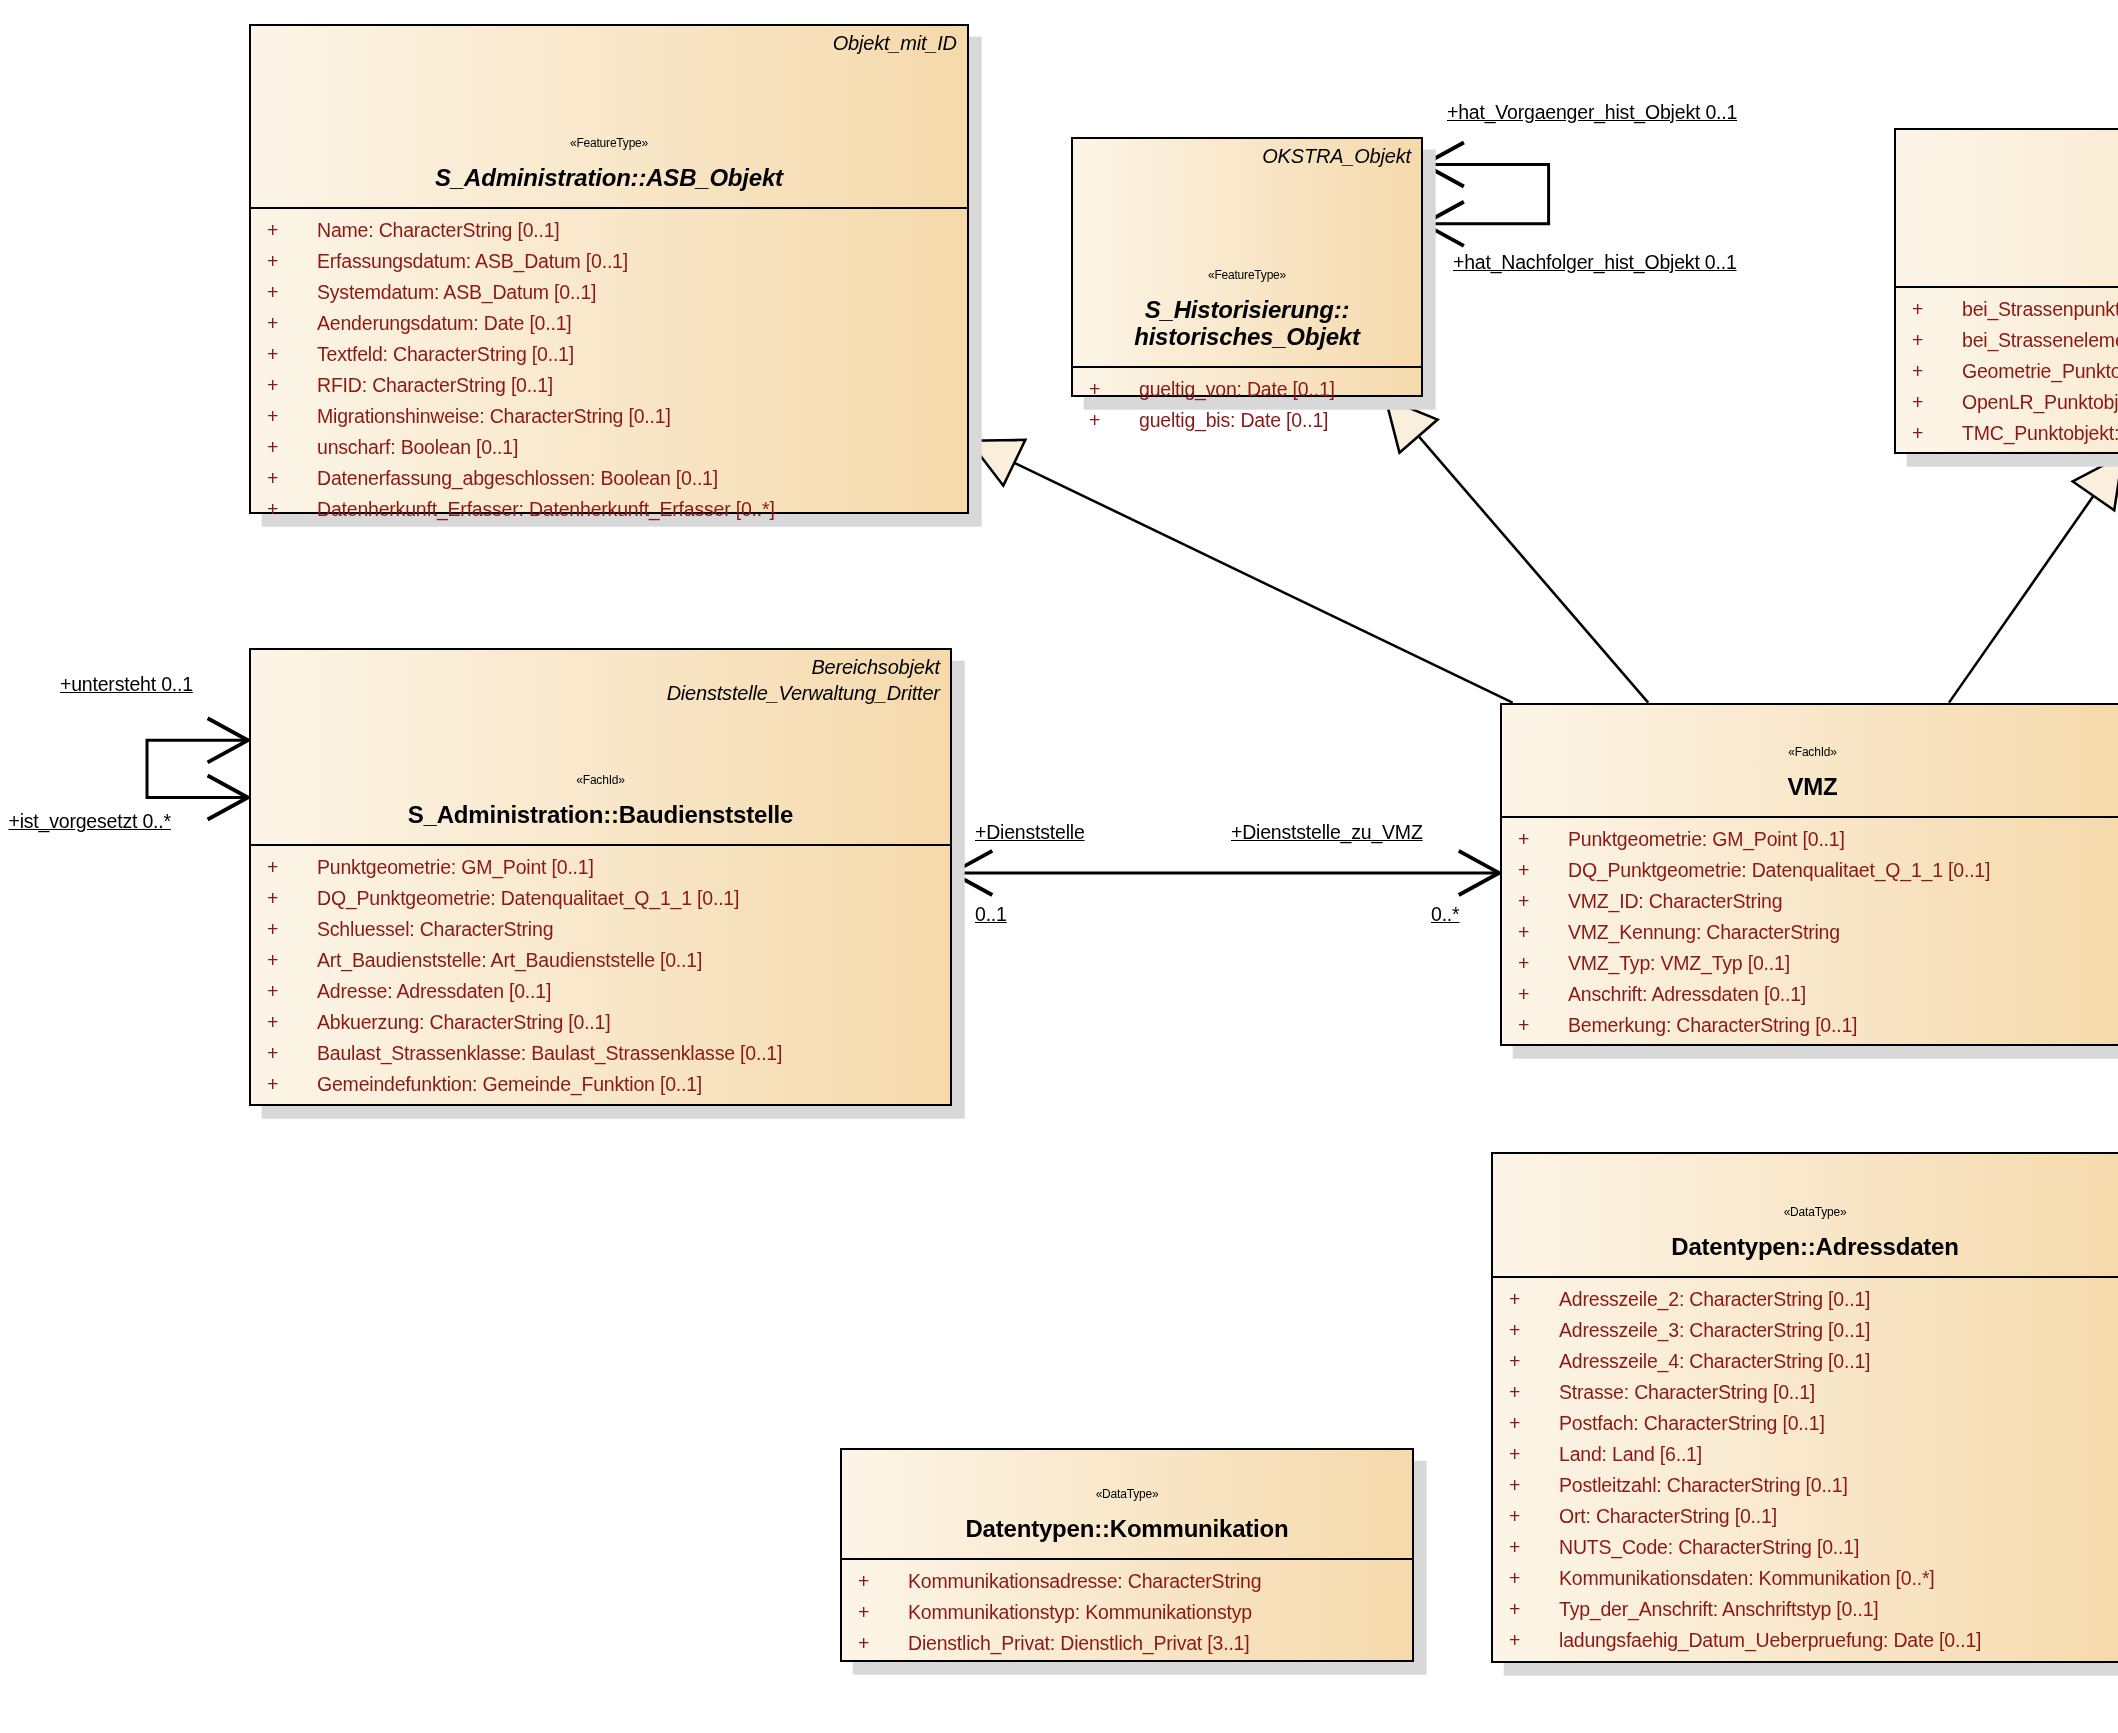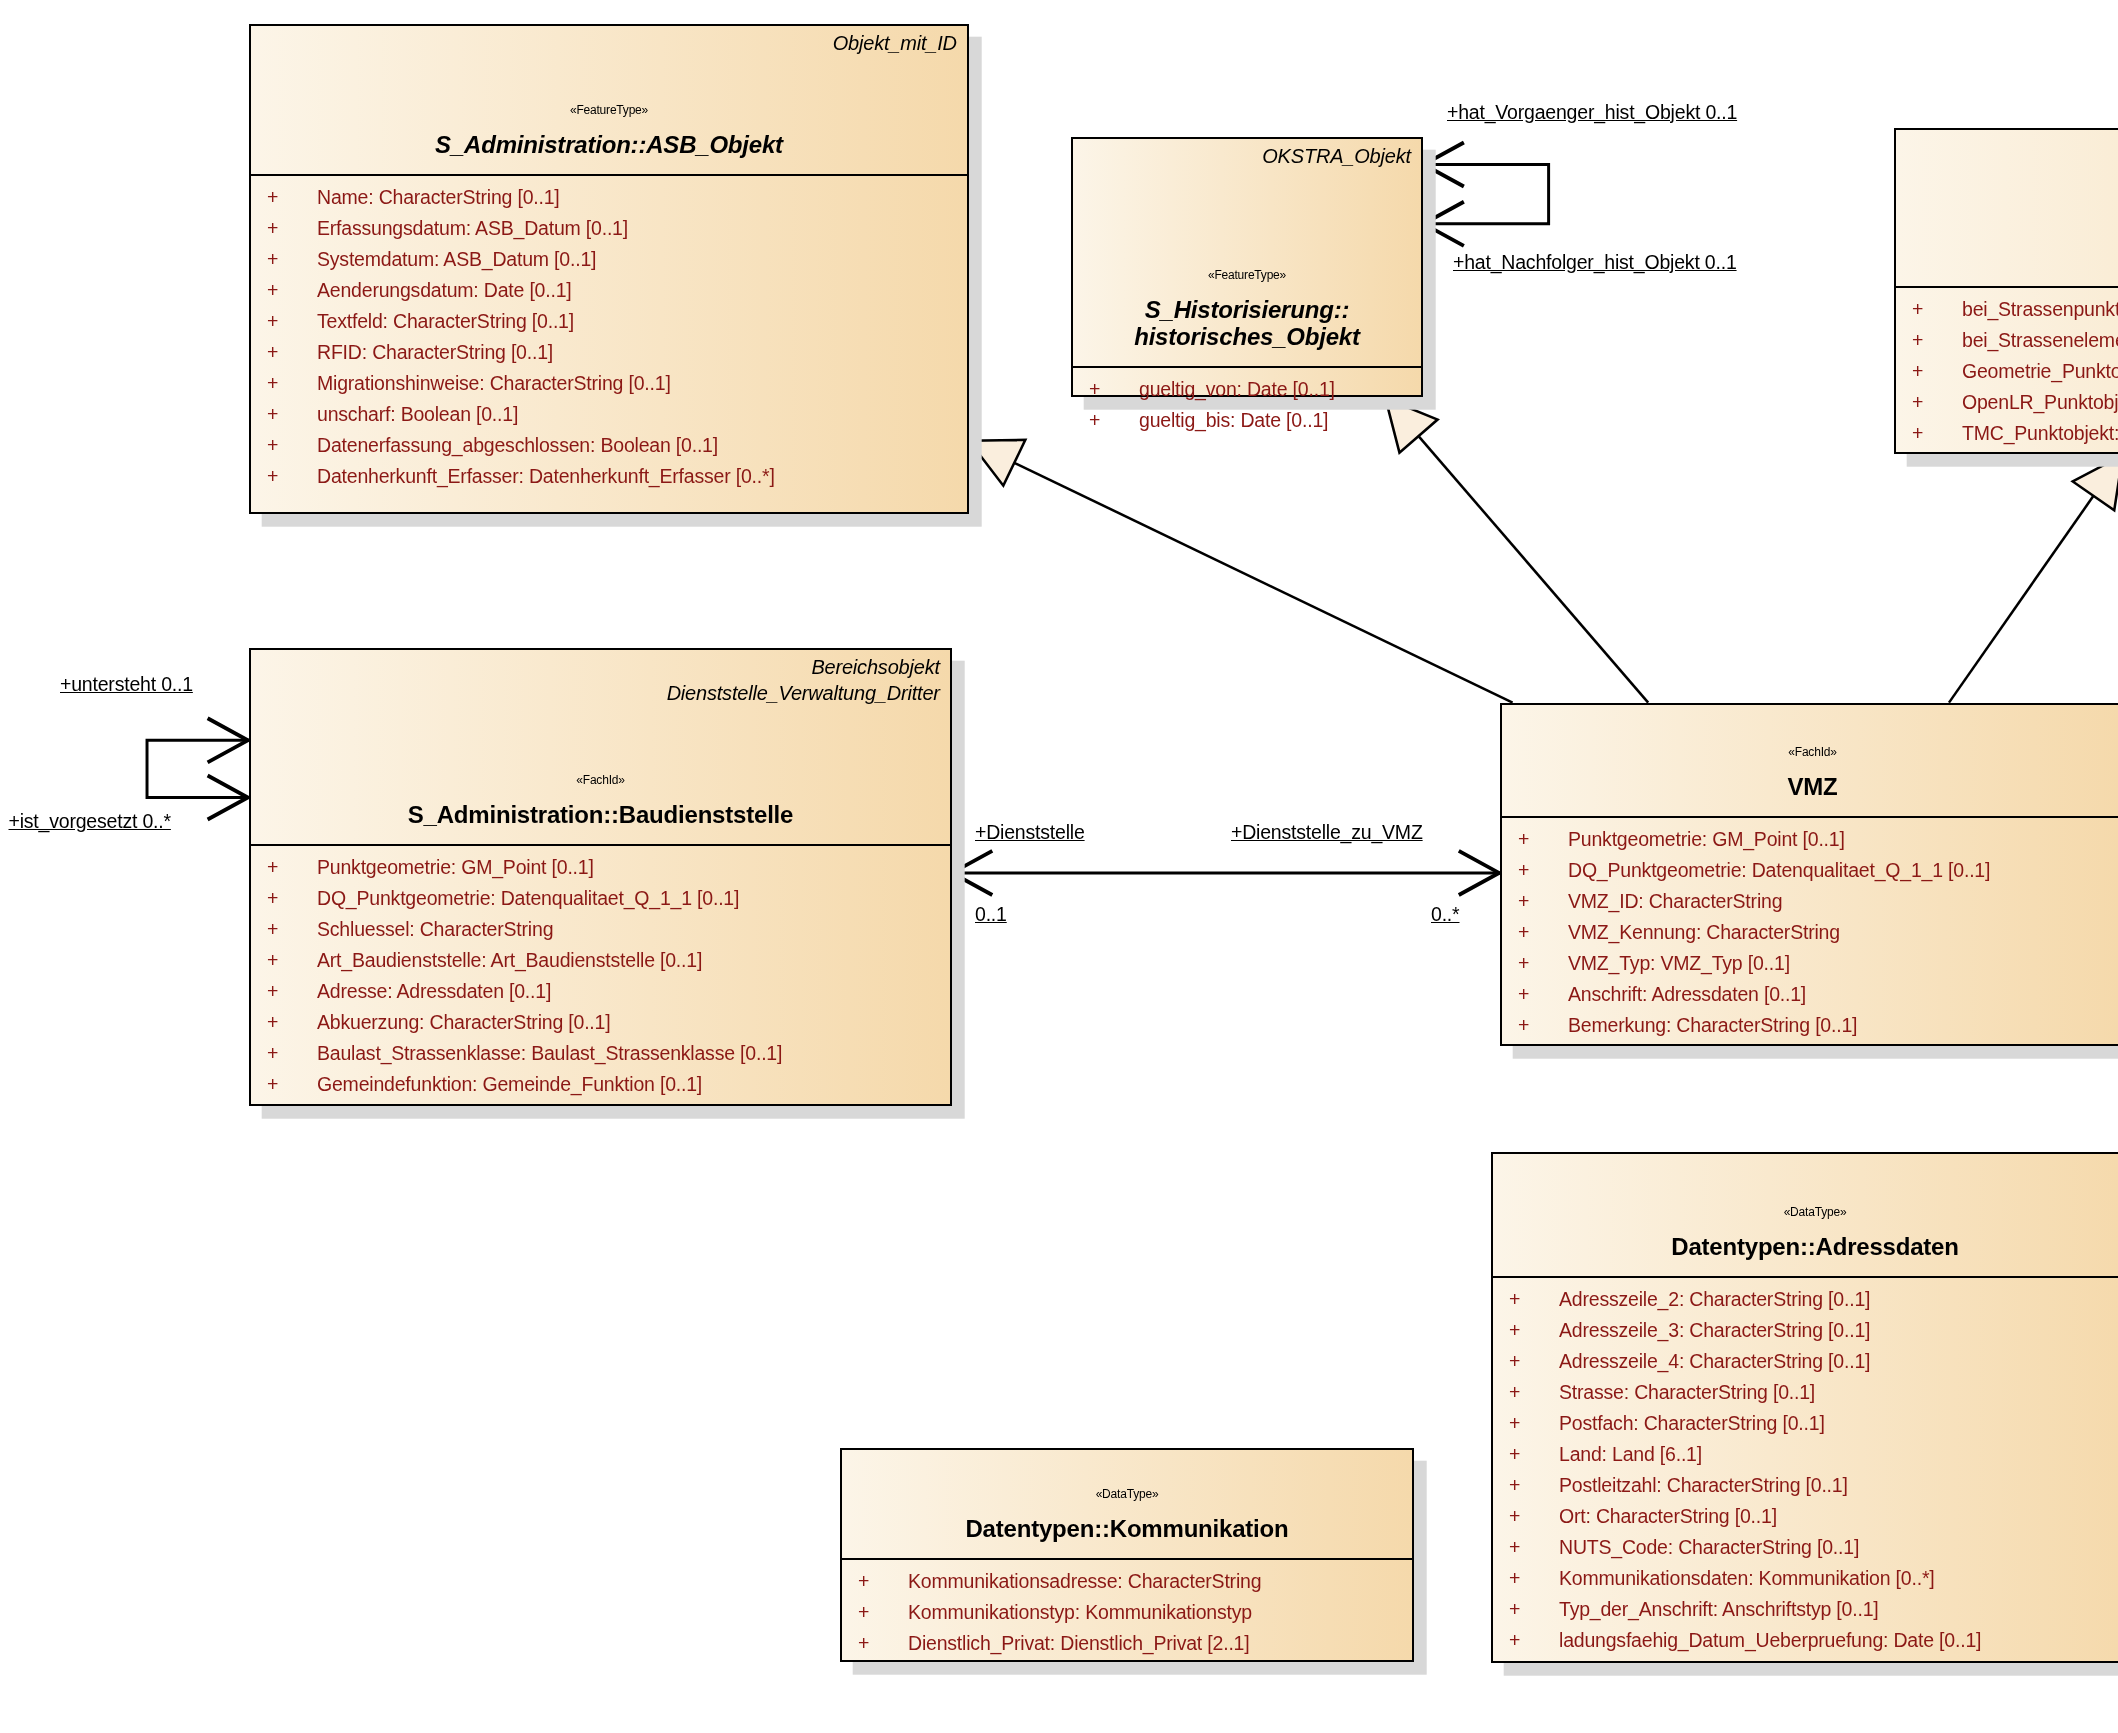--- a/index.html
+++ b/index.html
@@ -64,21 +64,21 @@
     <path d="M5113,1949 L5018,2001 L5113,2053" fill="none" stroke="#000" stroke-width="9"></path>
     <path d="M5113,2122 L5018,2174 L5113,2226" fill="none" stroke="#000" stroke-width="9"></path>
 
     <line x1="2245" y1="2060" x2="3540" y2="2060" stroke="#000" stroke-width="7"></line>
     <path d="M2342,2008 L2247,2060 L2342,2112" fill="none" stroke="#000" stroke-width="9"></path>
     <path d="M3443,2008 L3538,2060 L3443,2112" fill="none" stroke="#000" stroke-width="9"></path>
   </svg>
 
   <div id="classes">
       <div class="uml-class" style="left: 249px; top: 24px; width: 720px; height: 490px;">
-        <div class="cls-header" style="height: 148px;">
+        <div class="cls-header" style="height: 181px;">
           <div class="cls-tags">
             <div>Objekt_mit_ID</div>
           </div>
           <div class="cls-stereotype">«FeatureType»</div>
           <div class="cls-name italic">
             <div>S_Administration::ASB_Objekt</div>
           </div>
         </div>
         <div class="cls-attrs">
           <div class="attr-row">
@@ -323,21 +323,21 @@
           <div class="attr-row">
             <span class="attr-plus">+</span>
             <span class="attr-text">Kommunikationsadresse: CharacterString</span>
           </div>
           <div class="attr-row">
             <span class="attr-plus">+</span>
             <span class="attr-text">Kommunikationstyp: Kommunikationstyp</span>
           </div>
           <div class="attr-row">
             <span class="attr-plus">+</span>
-            <span class="attr-text">Dienstlich_Privat: Dienstlich_Privat [2..1]</span>
+            <span class="attr-text">Dienstlich_Privat: Dienstlich_Privat [3..1]</span>
           </div>
         </div>
       </div>
     </div>
 
   <div class="edge-label" id="lbl-hat-vorgaenger">+hat_Vorgaenger_hist_Objekt 0..1</div>
   <div class="edge-label" id="lbl-hat-nachfolger">+hat_Nachfolger_hist_Objekt 0..1</div>
   <div class="edge-label" id="lbl-untersteht">+untersteht 0..1</div>
   <div class="edge-label" id="lbl-ist-vorgesetzt">+ist_vorgesetzt 0..*</div>
 

